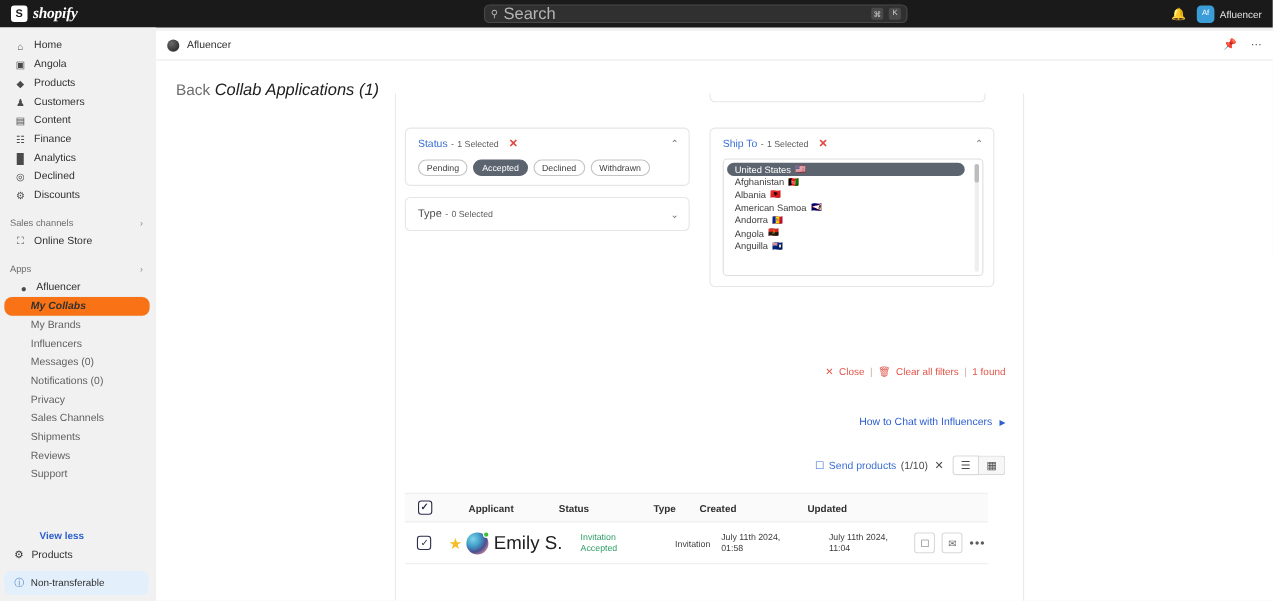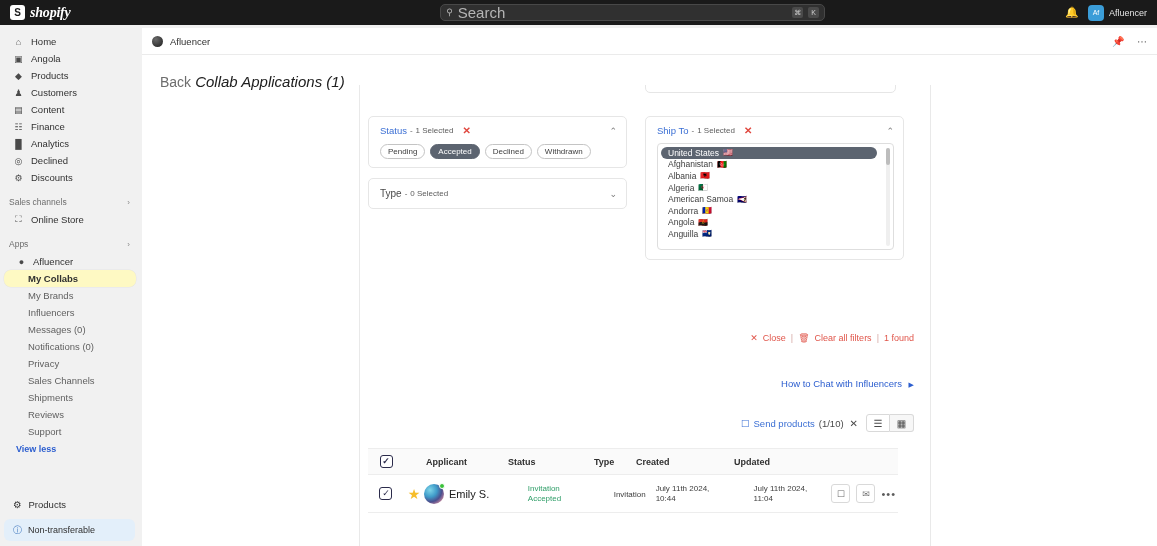--- a/index.html
+++ b/index.html
@@ -52,31 +52,32 @@
     background: #f1f1f1; padding-top: 8px; font-size: 9.5px; color: #303030;
   }
   .navitem {
     display: flex; align-items: center; gap: 7px; height: 17px;
     padding-left: 9px; margin: 0 6px 0 4px; border-radius: 6px; color: #303030;
   }
   .navitem .ic { width: 11px; text-align: center; font-size: 9px; color: #4a4a4a; }
   .navitem .lbl { font-size: 9.5px; }
   .navitem.sub { padding-left: 24px; color: #616161; }
   .navitem.sub.active {
-    background: #fef9c3; border-radius: 7px; color: #303030; font-weight: bold;
+    background: #f97316; border-radius: 7px; color: #303030; font-weight: bold;
     box-shadow: 0 0 0 0.5px rgba(0,0,0,0.05);
+    font-style: italic;
   }
   .navitem.appitem { padding-left: 12px; gap: 6px; }
   .grouphdr {
     display: flex; align-items: center; justify-content: space-between;
     padding: 0 12px 0 9px; height: 18px; margin-top: 7px;
     color: #6d6d6d; font-size: 8.5px;
   }
   .grouphdr .chev { font-size: 8px; color: #8a8a8a; }
-  .viewless { padding-left: 16px; color: #2c5ecf; font-size: 9px; font-weight: bold; height: 17px; display: flex; align-items: center; }
+  .viewless { padding-left: 36px; color: #2c5ecf; font-size: 9px; font-weight: bold; height: 17px; display: flex; align-items: center; margin-top: 38px; }
   #settingsrow {
     position: absolute; bottom: 36px; left: 0; width: 142px;
     display: flex; align-items: center; gap: 7px; padding-left: 13px;
     font-size: 9.5px; color: #303030;
   }
   #nontransfer {
     position: absolute; bottom: 5px; left: 4px; width: 131px; height: 22px;
     background: #e3effa; border-radius: 6px; display: flex; align-items: center;
     gap: 6px; padding-left: 9px; font-size: 9px; color: #303030;
   }
@@ -200,21 +201,21 @@
   }
   .star { color: #f6bd2b; font-size: 14px; }
   .avatarimg {
     width: 20px; height: 20px; border-radius: 50%; position: relative; flex: none;
     background: radial-gradient(circle at 30% 30%, #7fd5e8 0%, #3f9bc9 35%, #4b4f8e 60%, #d98fa0 85%, #e8c7b8 100%);
   }
   .avatarimg .online {
     position: absolute; top: -1px; right: -1px; width: 6px; height: 6px;
     background: #3ac13a; border-radius: 50%; border: 1px solid #fff;
   }
-  .aname { font-size: 11px; color: #202020; }
+  .aname { font-size: 17px; color: #202020; }
   .statuscell { font-size: 8px; color: #2f9e68; line-height: 1.15; }
   .datecell { font-size: 8px; color: #3d3d3d; line-height: 1.25; }
   .typecell { font-size: 8px; color: #3d3d3d; }
   .actbtn {
     width: 19px; height: 19px; border: 1px solid #d9d9d9; border-radius: 3px;
     display: flex; align-items: center; justify-content: center;
     font-size: 9px; color: #6a6a6a; background: #fff;
   }
   .dots3 { color: #5c5c5c; font-size: 11px; letter-spacing: 1px; }
 
@@ -412,24 +413,20 @@
                 </div>
                 <div class="crow">
                   <span>Afghanistan</span>
                   <span class="cflag">🇦🇫</span>
                 </div>
                 <div class="crow">
                   <span>Albania</span>
                   <span class="cflag">🇦🇱</span>
                 </div>
                 <div class="crow">
-                  <span>Algeria</span>
-                  <span class="cflag">🇩🇿</span>
-                </div>
-                <div class="crow">
                   <span>American Samoa</span>
                   <span class="cflag">🇦🇸</span>
                 </div>
                 <div class="crow">
                   <span>Andorra</span>
                   <span class="cflag">🇦🇩</span>
                 </div>
                 <div class="crow">
                   <span>Angola</span>
                   <span class="cflag">🇦🇴</span>
@@ -503,21 +500,21 @@
         </div>
         <div class="c-status">
           <div class="statuscell">Invitation</div>
           <div class="statuscell">Accepted</div>
         </div>
         <div class="c-type">
           <span class="typecell">Invitation</span>
         </div>
         <div class="c-created">
           <div class="datecell">July 11th 2024,</div>
-          <div class="datecell">10:44</div>
+          <div class="datecell">01:58</div>
         </div>
         <div class="c-updated">
           <div class="datecell">July 11th 2024,</div>
           <div class="datecell">11:04</div>
         </div>
         <div class="c-actions">
           <div class="actbtn">☐</div>
           <div class="actbtn">✉</div>
           <div class="dots3">•••</div>
         </div>

